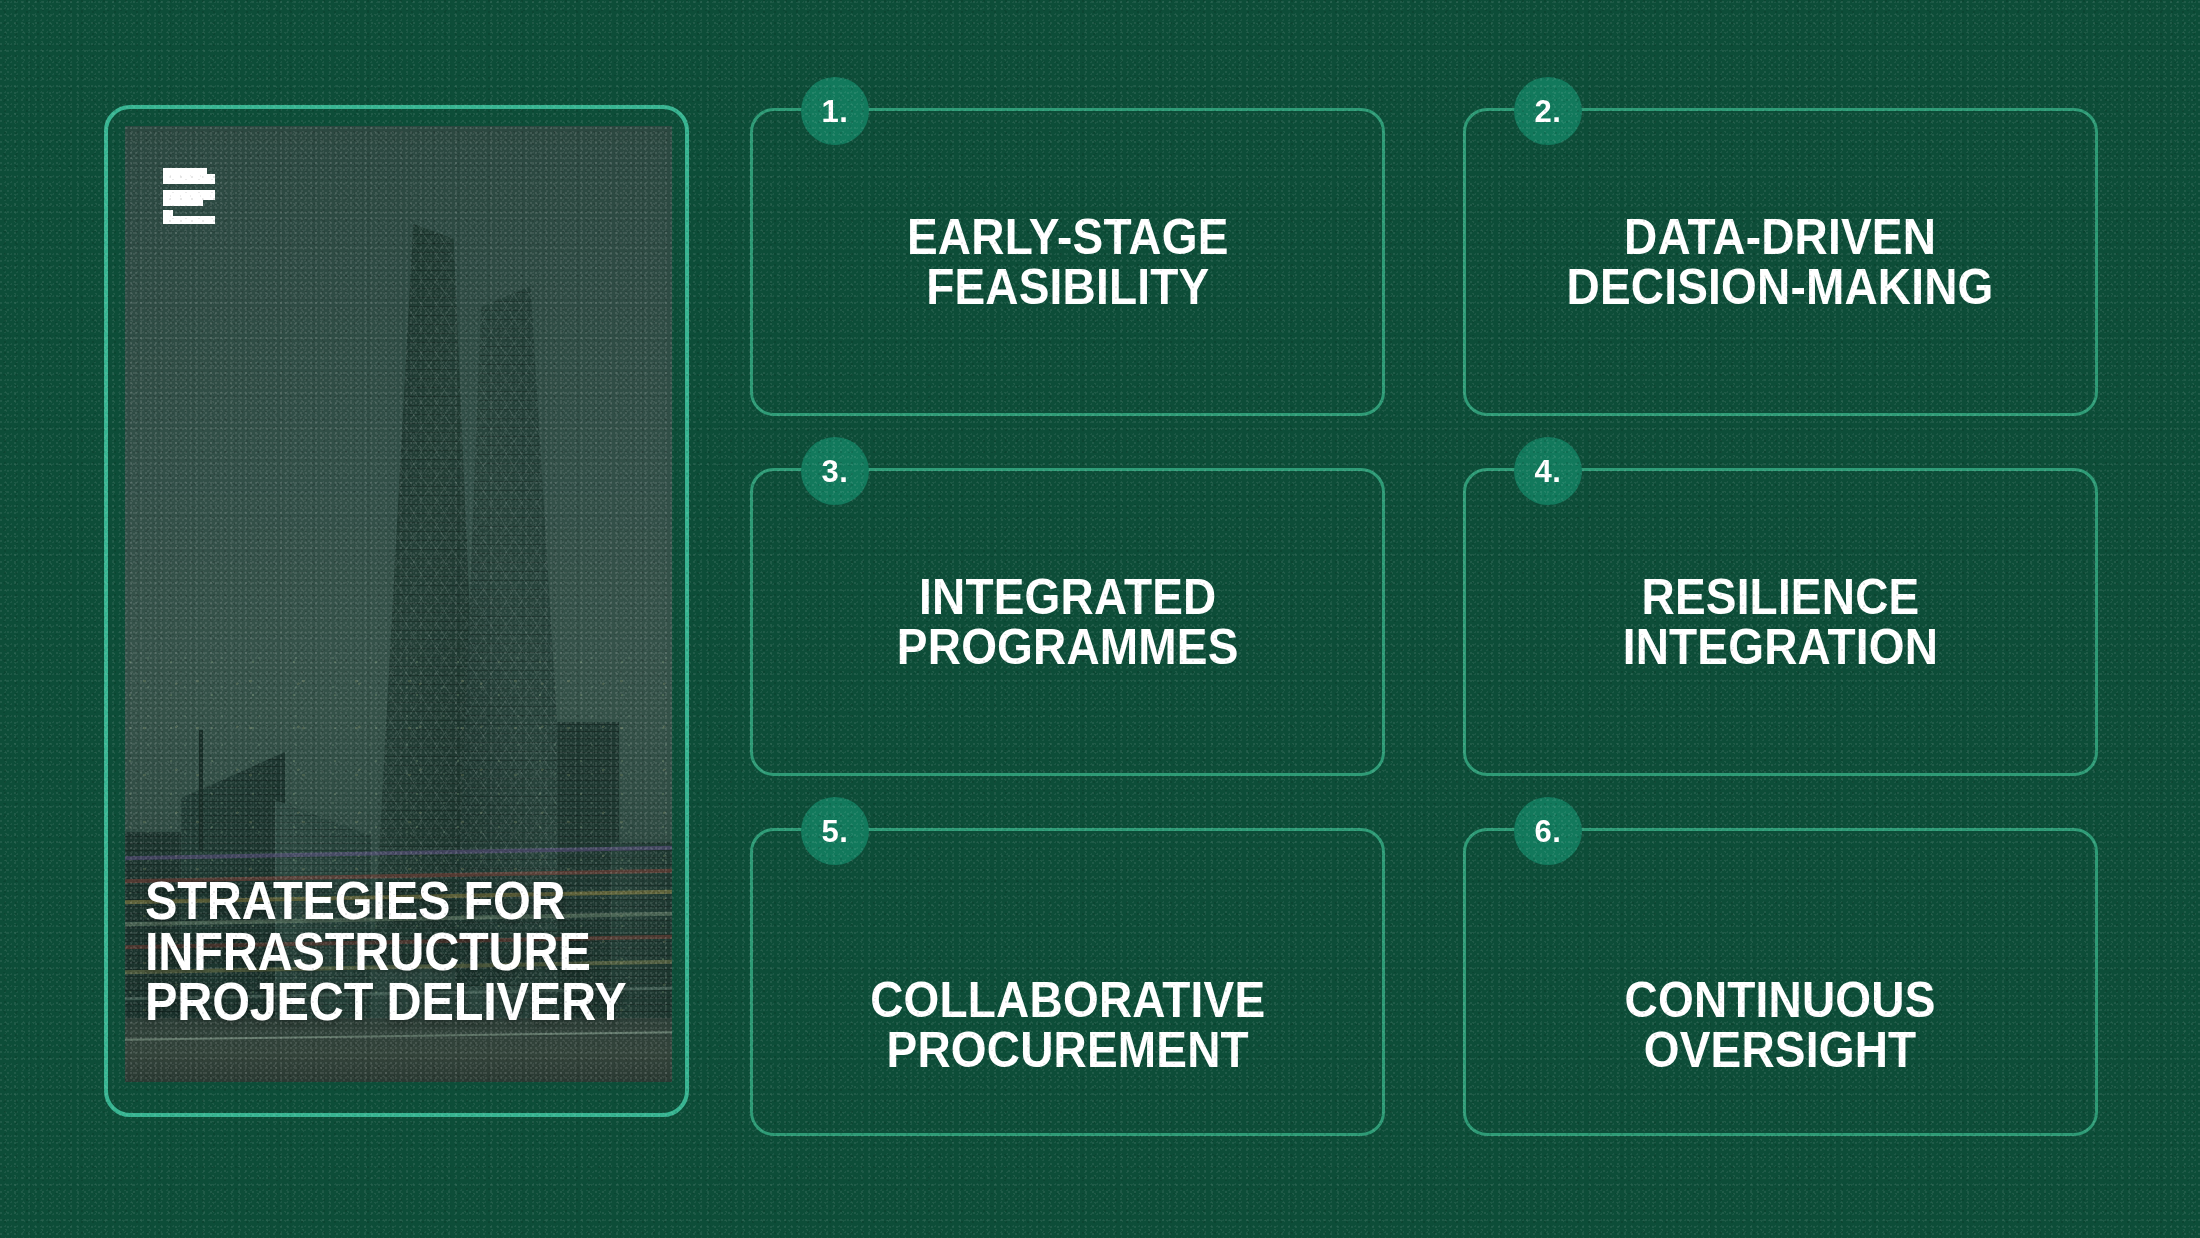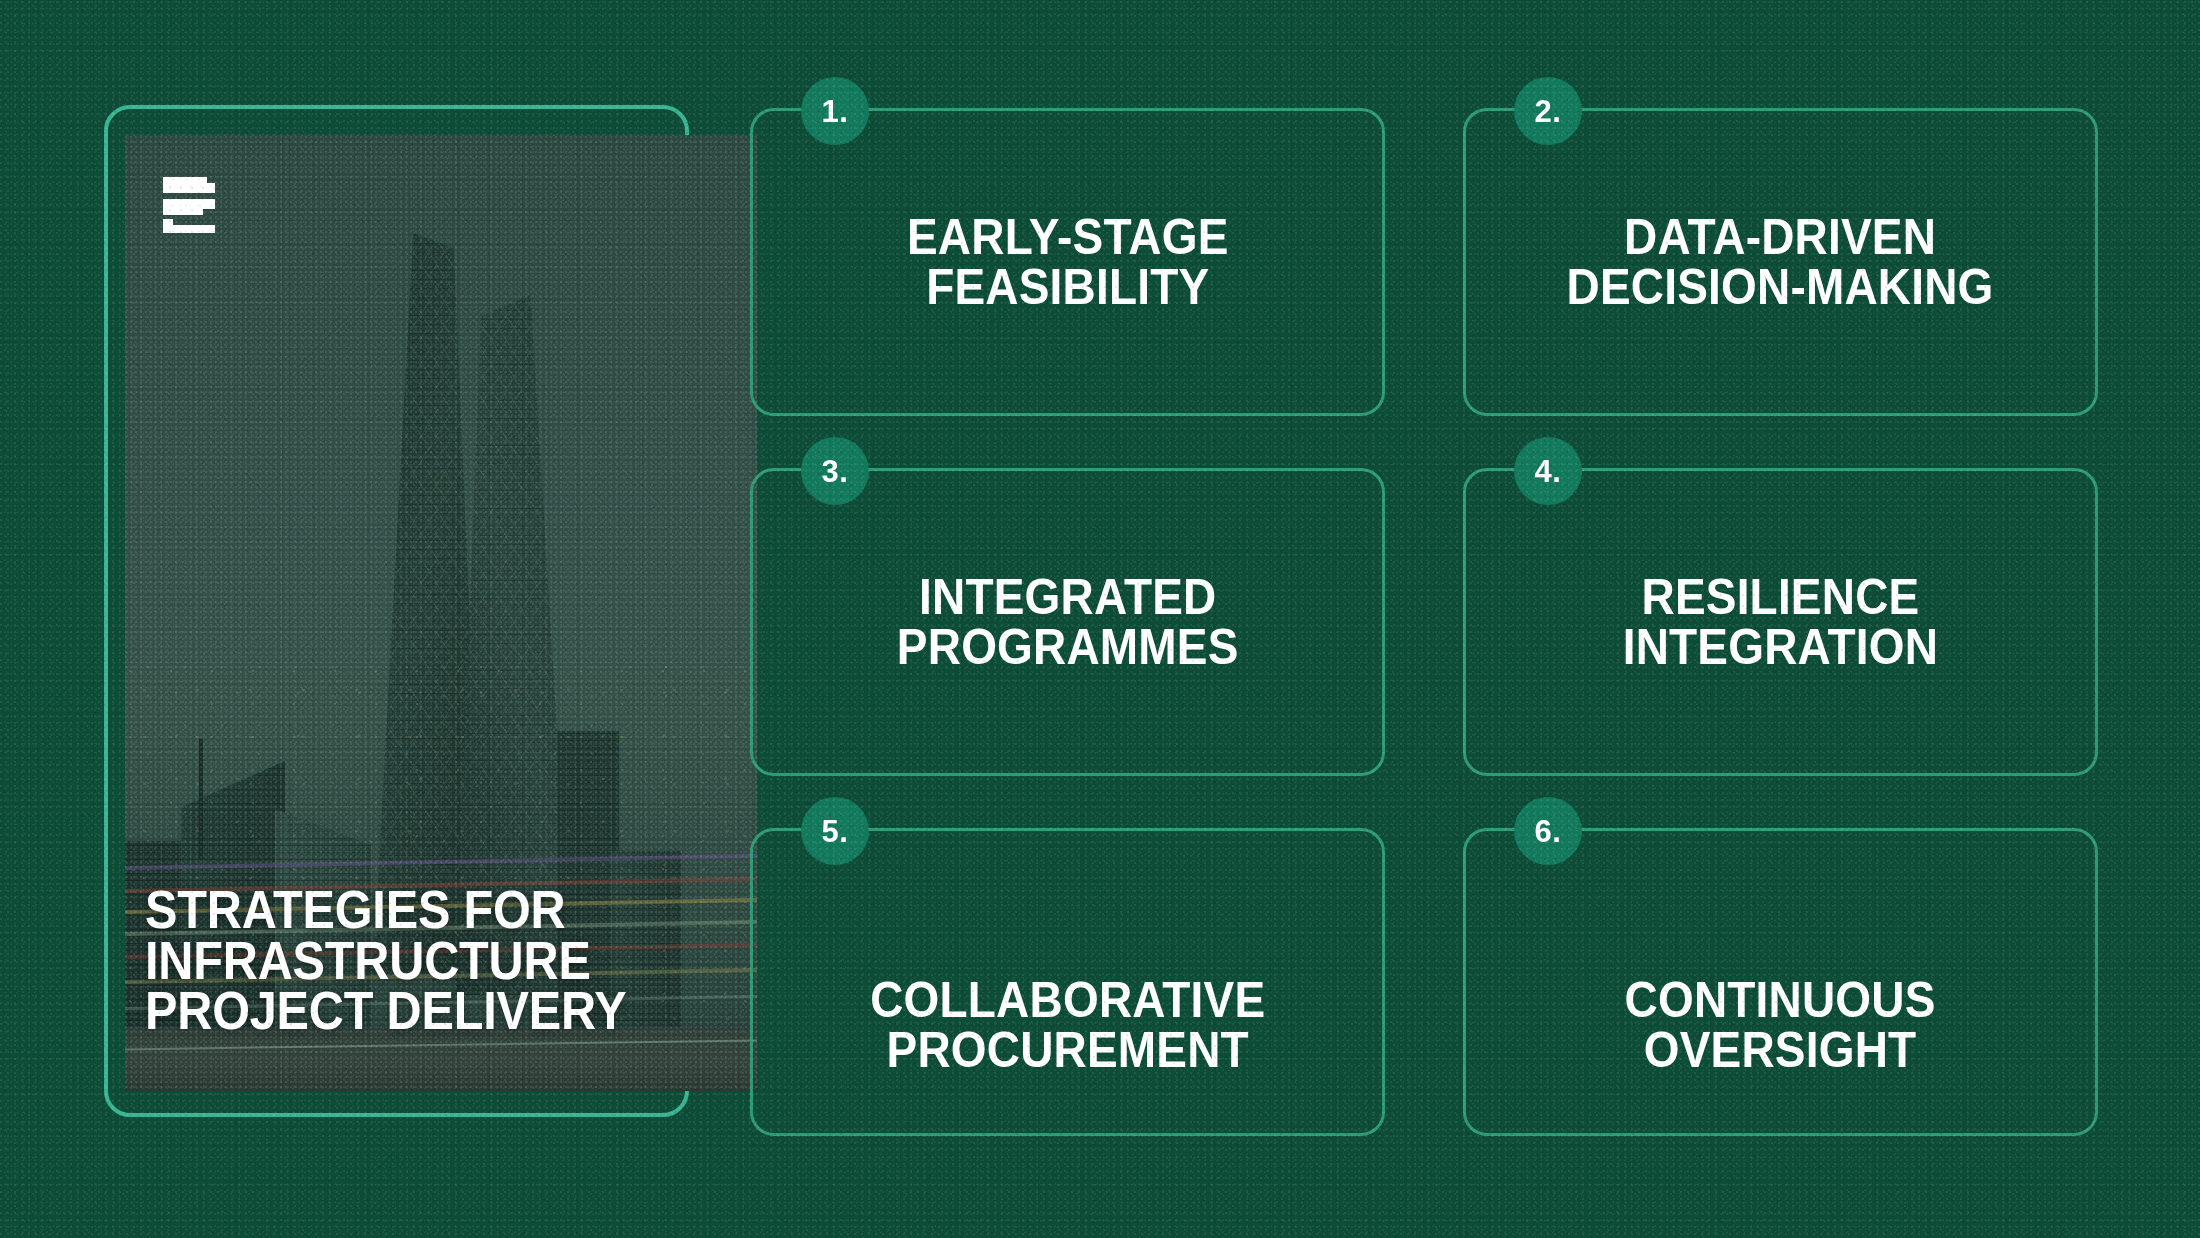--- a/index.html
+++ b/index.html
@@ -39,24 +39,23 @@
     position:absolute;
     left:104px; top:105px;
     width:585px; height:1012px;
     border:4px solid #37B491;
     border-radius:26px;
     z-index:10;
   }
   #photo-frame{
     position:absolute;
     left:17px; top:17px;
-    width:632px; height:956px;
+    width:547px; height:956px;
     overflow:hidden;
     background:#ec4899;
-    margin-top:9px;
   }
 
   
   #sky{
     position:absolute; inset:0;
     background:linear-gradient(180deg,#44615B 0%,#4B6862 38%,#4E6B63 62%,#3E5B54 100%);
   }
   .tower{ position:absolute; bottom:0; }
 
   

